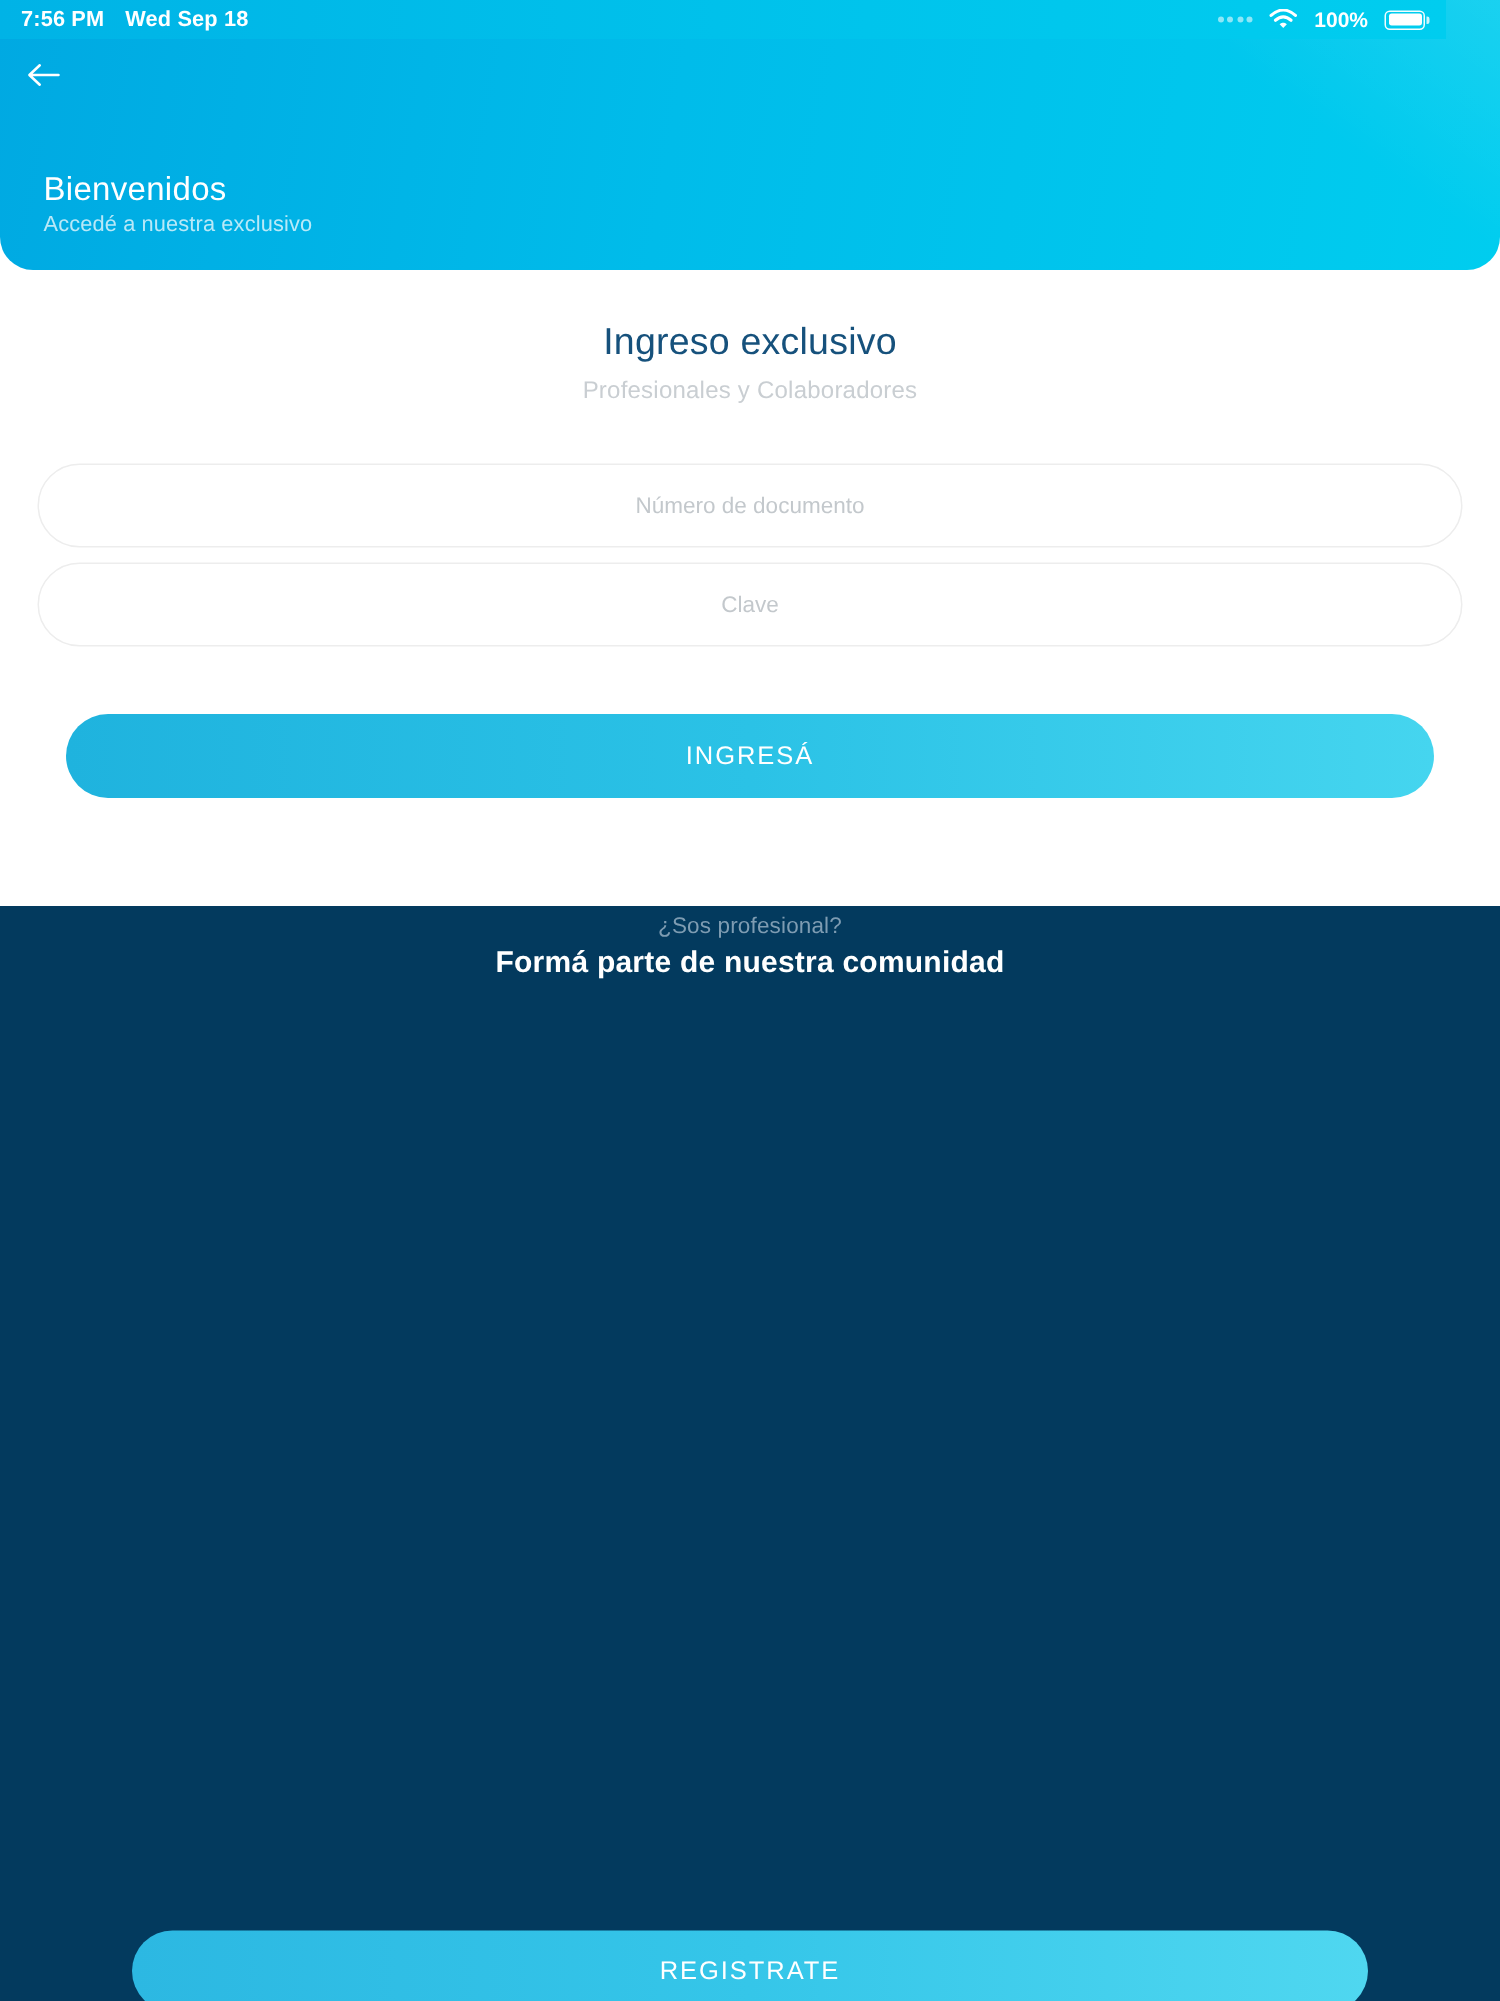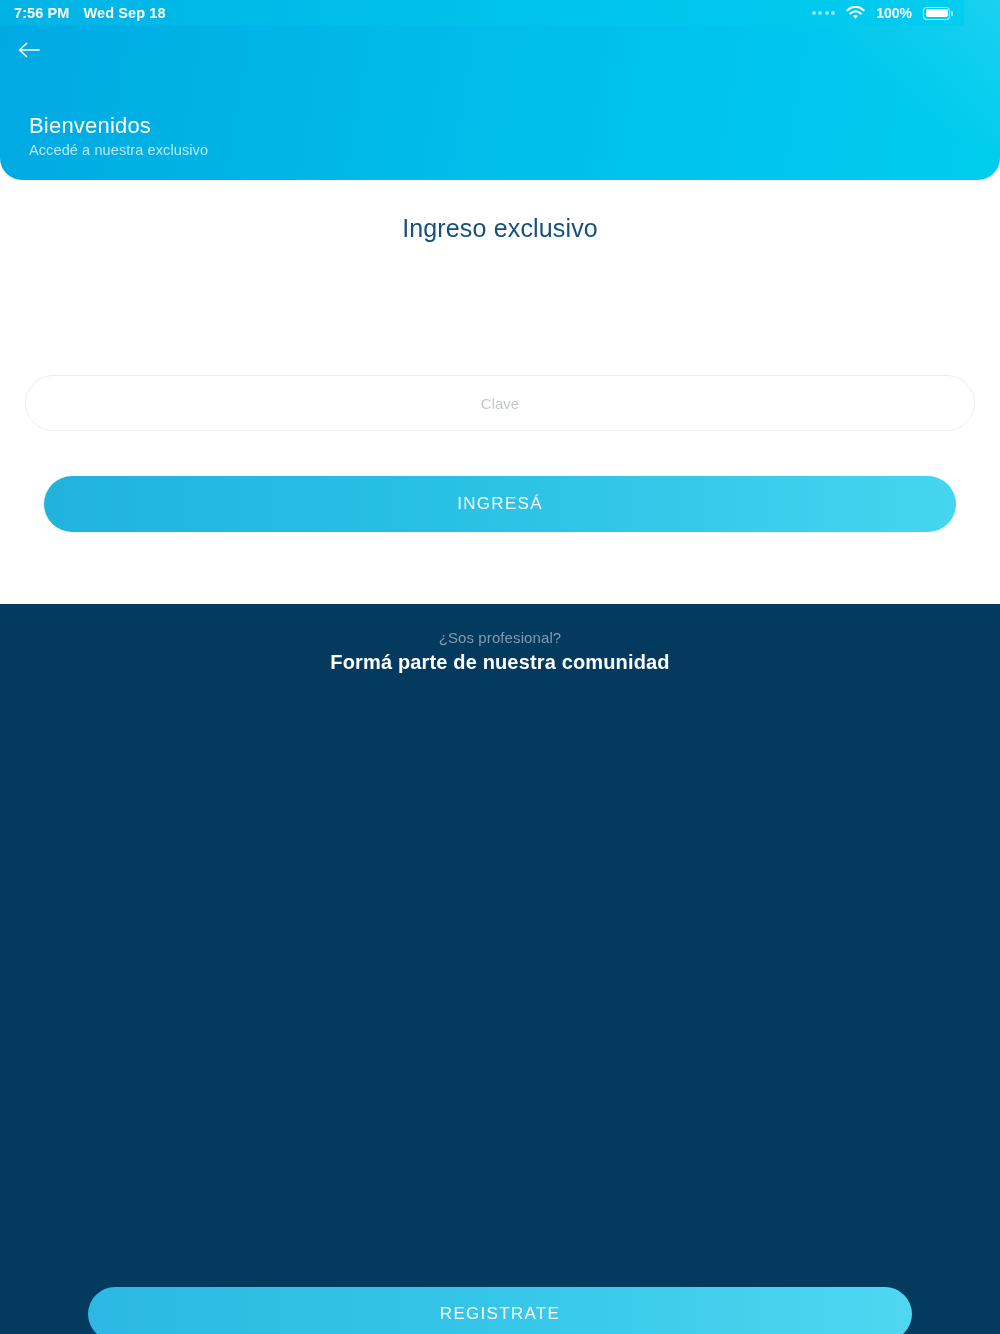--- a/index.html
+++ b/index.html
@@ -210,21 +210,21 @@
   
   .register {
     position: absolute;
     top: 604px; left: 0;
     width: 1000px;
     height: 730px;
     background: #033a5e;
   }
   .reg-kicker {
     text-align: center;
-    margin-top: 25px;
+    margin-top: 5px;
     color: #7e9cb2;
     font-size: 15px;
     font-weight: 400;
     letter-spacing: 0.1px;
   }
   .reg-title {
     text-align: center;
     margin-top: 5px;
     color: #ffffff;
     font-size: 20px;
@@ -294,21 +294,25 @@
       <span class="sb-batt-pct">100%</span>
       <span class="sb-battery">
           <b></b>
         </span>
     </div>
   </div>
 
   <div class="login">
 
     <div class="login-title">Ingreso exclusivo</div>
-
+    <div class="login-sub">Profesionales y Colaboradores</div>
+
+    <div class="field" id="field-doc">
+      <input type="text" placeholder="Número de documento" style="">
+    </div>
 
     <div class="field" id="field-pass">
       <input type="password" placeholder="Clave" style="">
     </div>
 
     <button class="primary-btn">INGRESÁ</button>
 
   </div>
 
   <div class="register">

